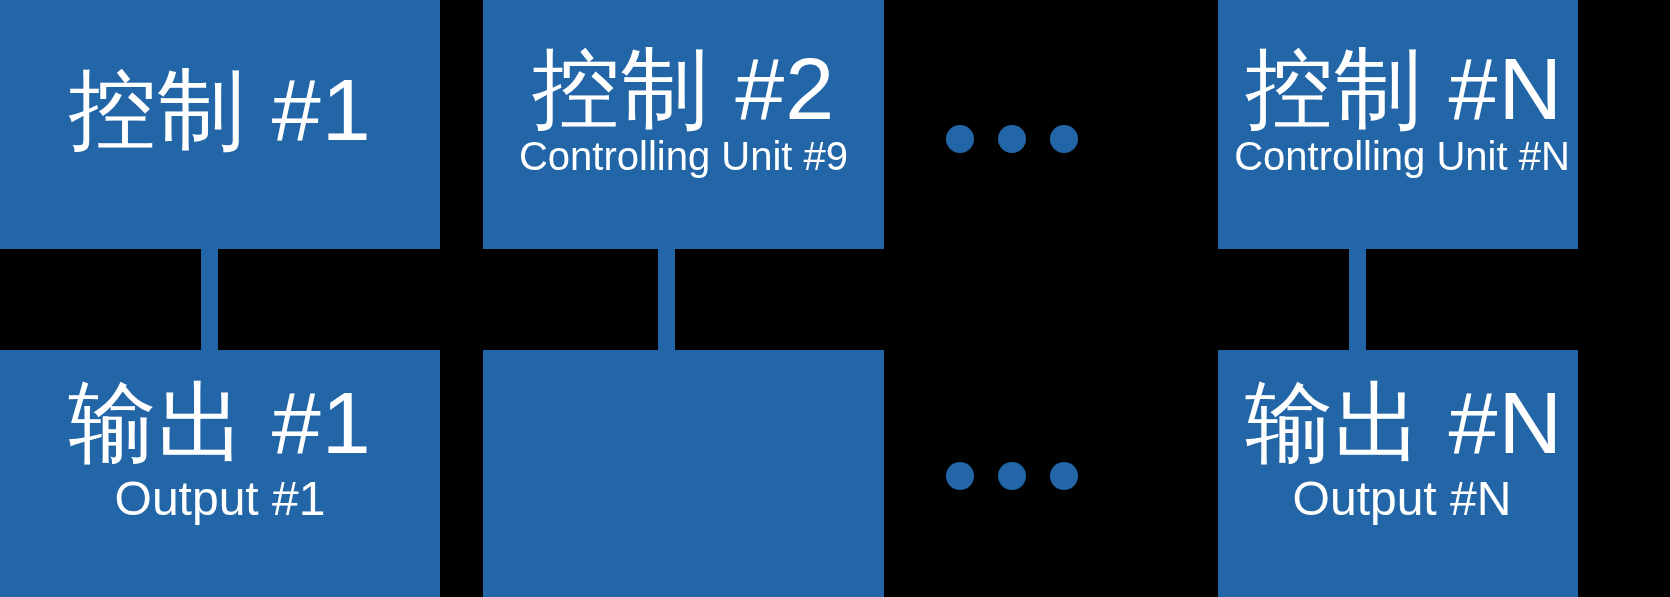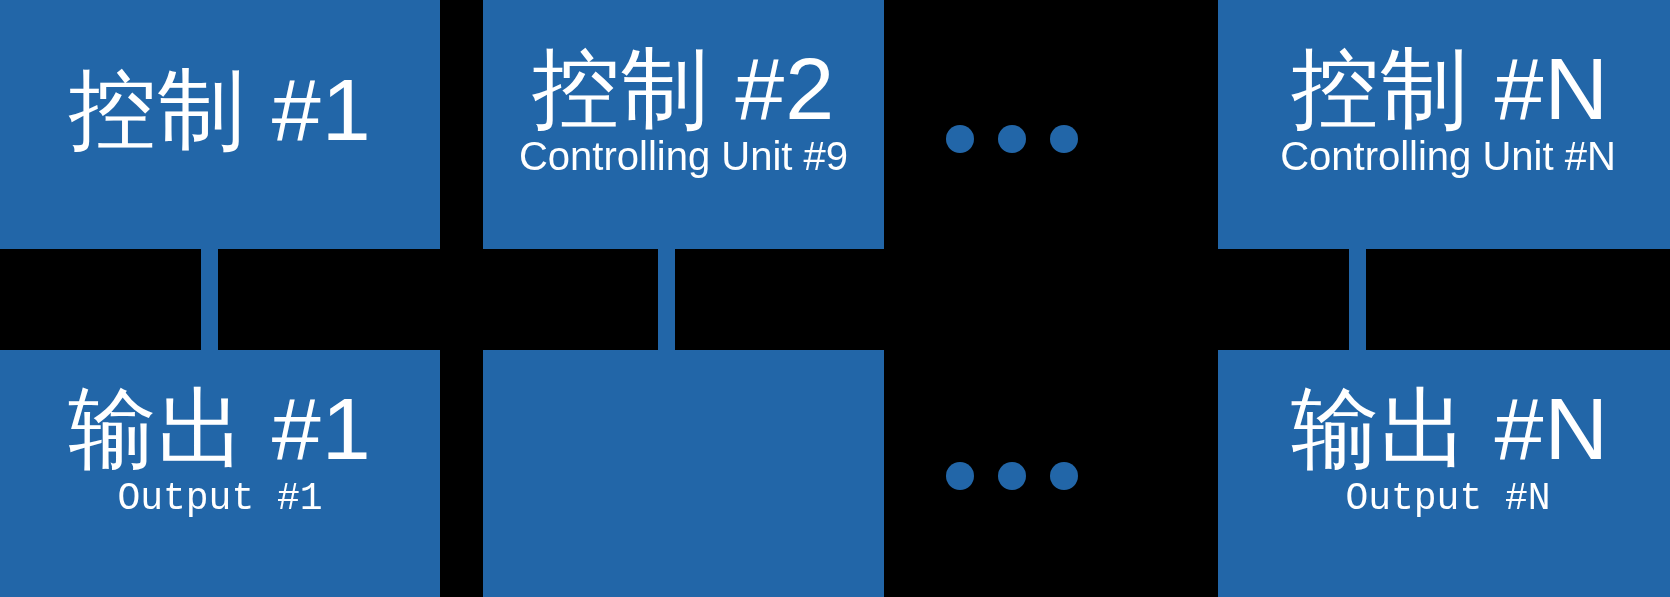--- a/index.html
+++ b/index.html
@@ -43,36 +43,36 @@
     line-height: 1.05;
     white-space: nowrap;
     font-weight: 400;
   }
   
   .row-top { top: 0; height: 249px; }
   .row-bot { top: 350px; height: 247px; }
 
   .col-1 { left: 0px;    width: 440px; }
   .col-2 { left: 483px;  width: 401px; }
-  .col-n { left: 1218px; width: 452px; }
+  .col-n { left: 1218px; width: 360px; }
 
   .box .stack {
     display: flex;
     flex-direction: column;
     align-items: center;
   }
 
   
   .row-top .cn { margin-bottom: 2px; }
   .row-top .stack { transform: translateY(-14px); }
 
   
   .row-bot .cn { margin-bottom: 6px; }
   .row-bot .stack { transform: translateY(-22px); }
-  .row-bot .en { font-size: 38px; font-family: Liberation Mono, monospace; }
+  .row-bot .en { font-size: 48px; }
 
   
   .connector {
     position: absolute;
     background: #2266a8;
     top: 228px;
     height: 130px;
     width: 17px;
   }
   .conn-1 { left: 201px; }

